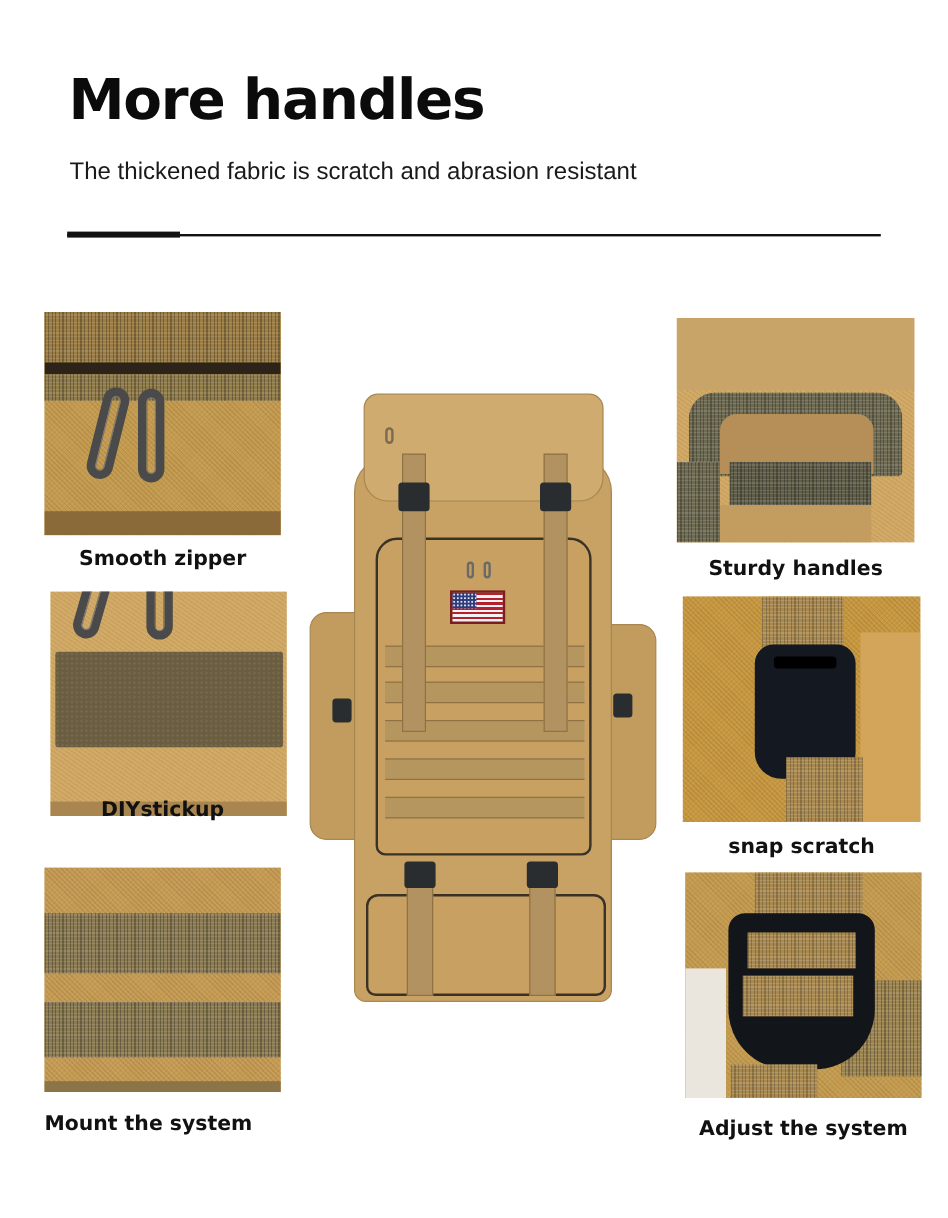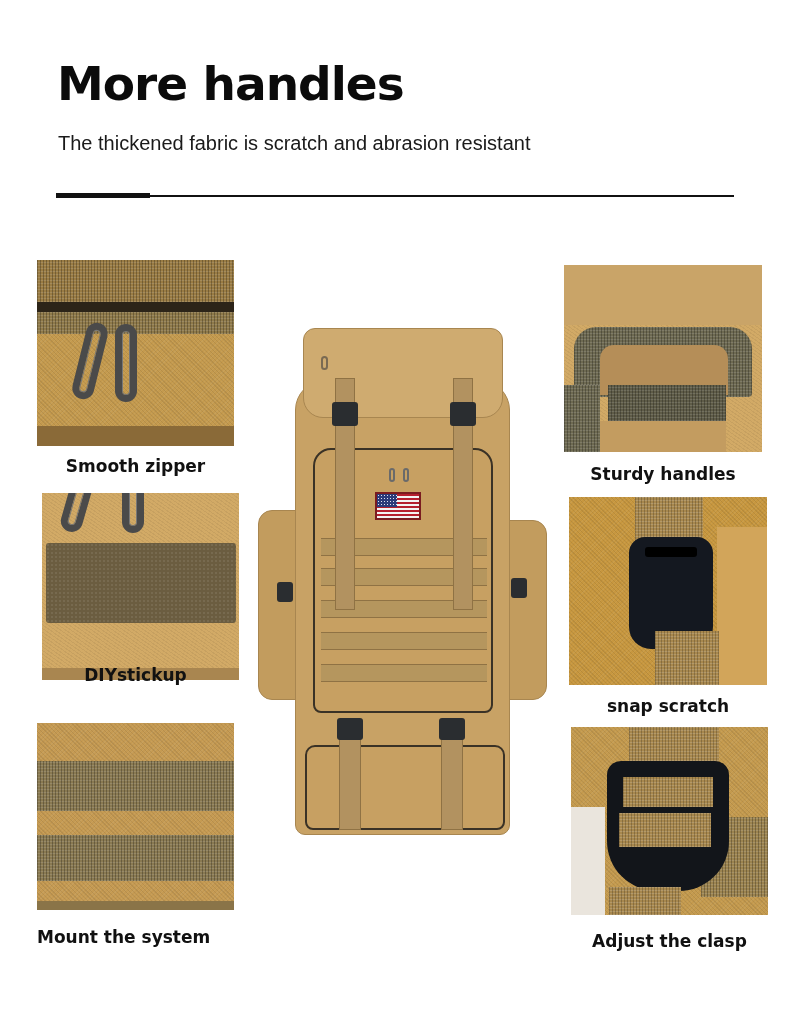--- a/index.html
+++ b/index.html
@@ -99,21 +99,21 @@
 
 <div class="panel fabric" style="left:571px; top:727px; width:197px; height:188px; background-color:#c49a4e;">
   <div style="position:absolute; left:0; top:80px; width:34px; height:108px; background:#eae5dd;"></div>
   <div class="webbing" style="position:absolute; left:130px; top:90px; width:67px; height:80px; background-color:#9c8450;"></div>
   <div class="webbing-tan" style="position:absolute; left:58px; top:0; width:90px; height:40px;"></div>
   <div class="buckle" style="left:36px; top:34px; width:122px; height:130px; border-radius:14px 14px 50px 50px; background:#12151a;"></div>
   <div class="webbing-tan" style="position:absolute; left:52px; top:50px; width:90px; height:30px;"></div>
   <div class="webbing-tan" style="position:absolute; left:48px; top:86px; width:92px; height:34px;"></div>
   <div class="webbing-tan" style="position:absolute; left:38px; top:160px; width:72px; height:28px;"></div>
 </div>
-<div class="label" style="left:571px; width:197px; top:931px;">Adjust the clasp</div>
+<div class="label" style="left:571px; width:197px; top:931px;">Adjust the system</div>
 
 <div style="position:absolute; left:255px; top:320px; width:295px; height:520px;">
 
   <div class="bp-part bp-fabric" style="left:3px; top:190px; width:55px; height:190px; border-radius:14px 4px 6px 14px; background:#c29c5e;"></div>
   <div class="bp-part bp-fabric" style="left:237px; top:200px; width:55px; height:180px; border-radius:4px 14px 14px 6px; background:#c29c5e;"></div>
 
   <div class="bp-part bp-fabric" style="left:40px; top:60px; width:215px; height:455px; border-radius:30px 30px 10px 10px; background:#c8a265;"></div>
 
   <div class="bp-part bp-fabric" style="left:48px; top:8px; width:200px; height:90px; border-radius:12px 12px 20px 20px; background:#cfab70;"></div>
   <div class="bp-part" style="left:66px; top:36px; width:7px; height:14px; border:2px solid #7a6a52; border-radius:4px;"></div>

